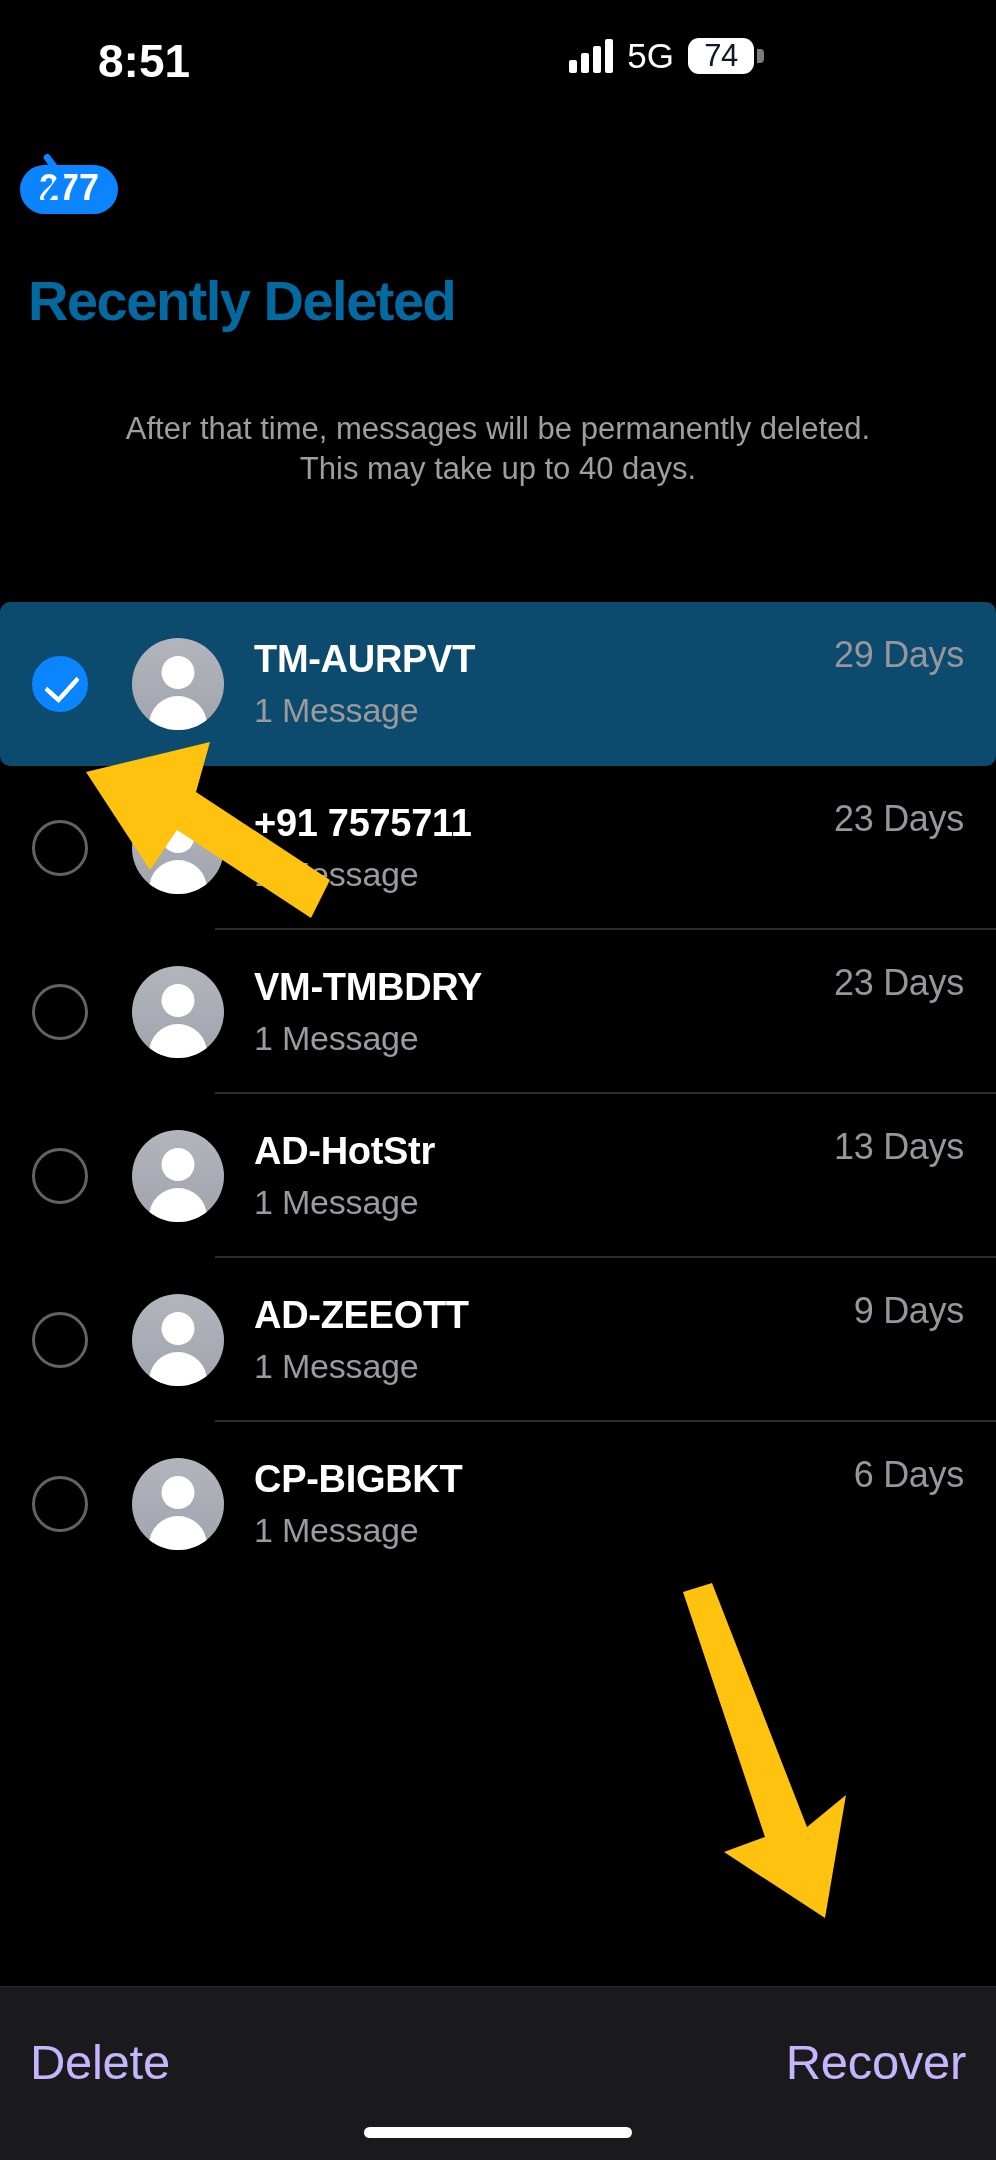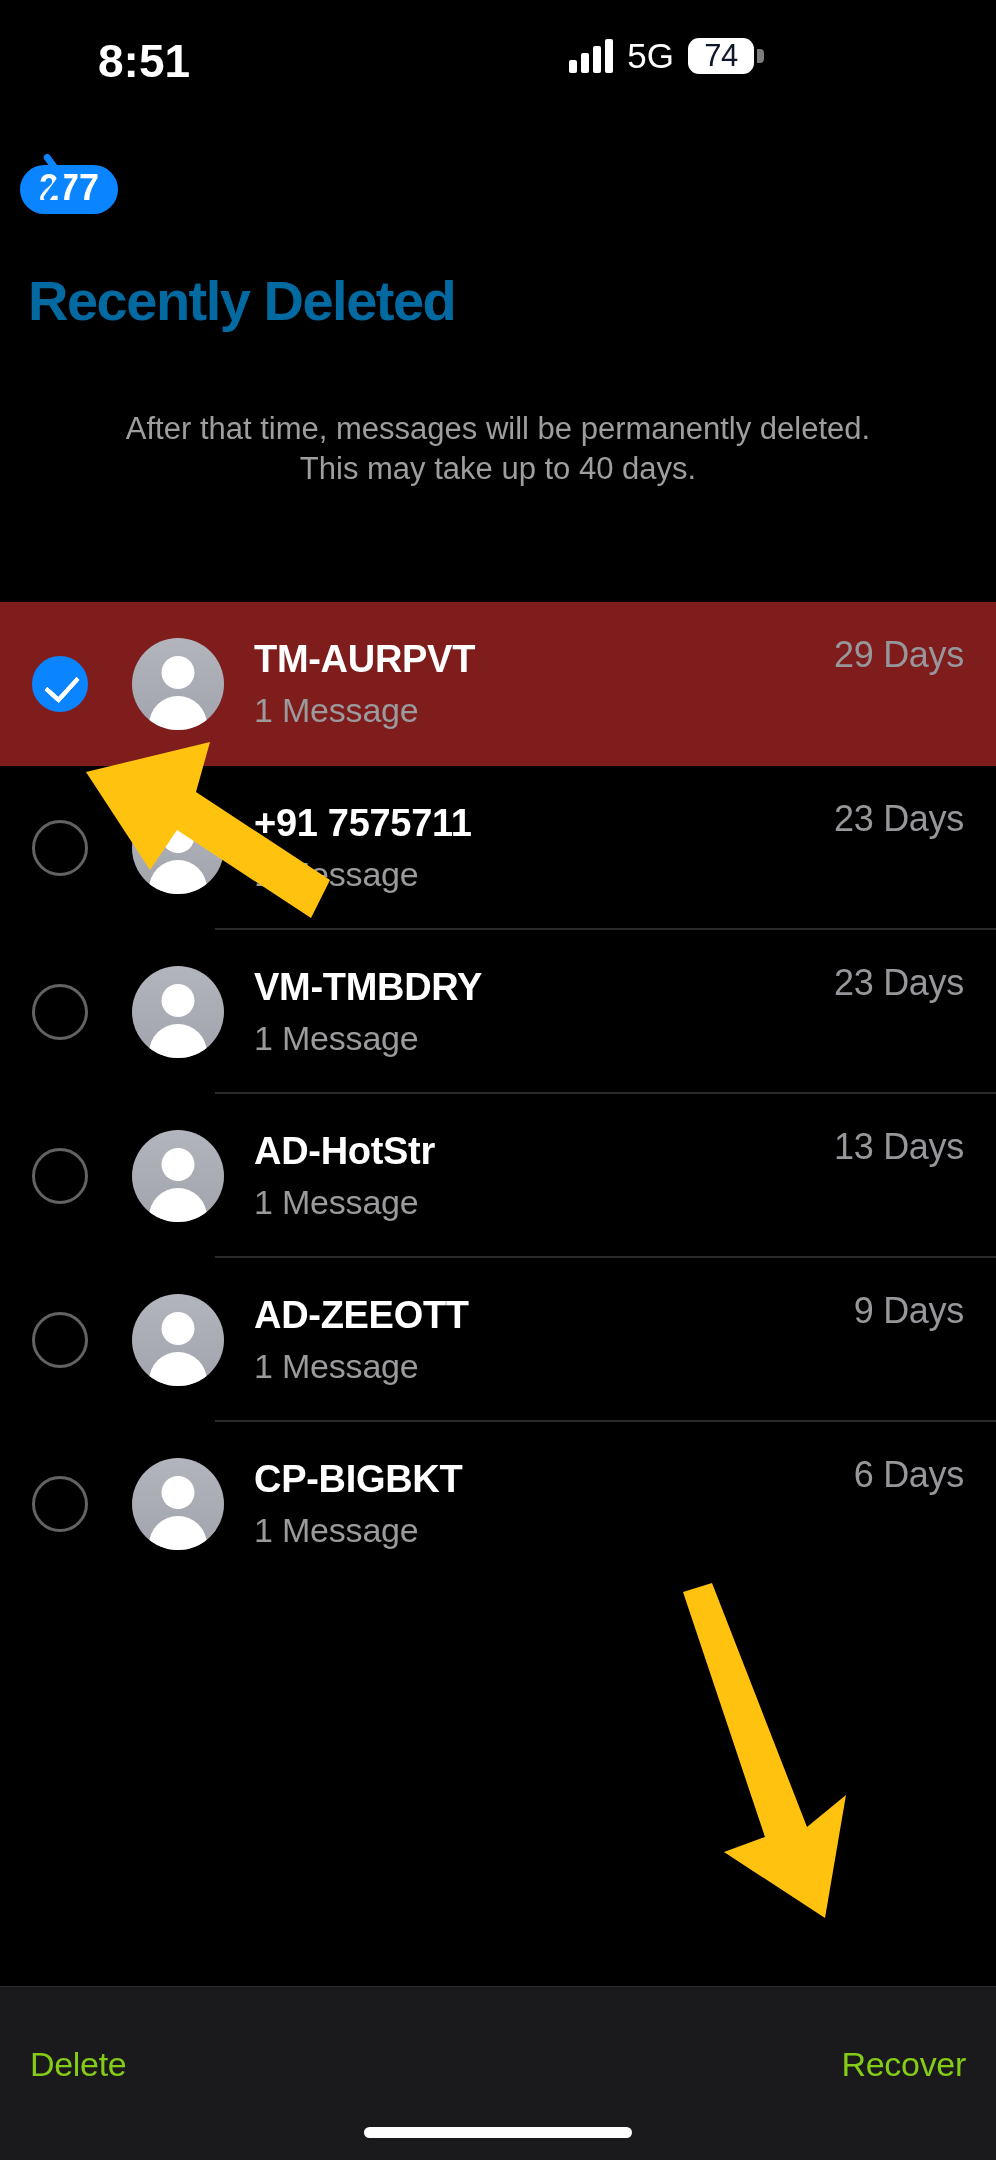--- a/index.html
+++ b/index.html
@@ -75,21 +75,21 @@
     position:absolute; left:28px; top:409px; width:940px;
     text-align:center; color:#9e9e9e; font-size:31px; line-height:40px;
   }
 
   
   .list { position:absolute; left:0; top:602px; width:996px; }
   .row {
     position:relative; height:164px; background:#000;
     display:flex; align-items:center;
   }
-  .row.selected { background:#7f1d1d; }
+  .row.selected { background:#0c4a6e;border-radius:10px; }
   .row .sep {
     position:absolute; left:215px; right:0; bottom:0; height:2px; background:#2b2b2d;
   }
 
   .check {
     width:56px; height:56px; margin-left:32px; flex:0 0 auto;
     border-radius:50%; border:3px solid #636366; position:relative;
   }
   .check.on {
     background:#0a84ff; border-color:#0a84ff;
@@ -125,21 +125,21 @@
     align-self:flex-start; margin-top:32px; letter-spacing:-0.3px;
   }
 
   
   .toolbar {
     position:absolute; left:0; bottom:0; width:996px; height:174px;
     background:#1a1a1c;
     border-top:1px solid #2a2a2c;
   }
   .toolbar .tb-btn {
-    position:absolute; top:58px; font-size:34px; color:#84cc16; letter-spacing:-0.3px;
+    position:absolute; top:47px; font-size:49px; color:#c4b5fd; letter-spacing:-0.3px;
     cursor:pointer;
   }
   .toolbar .tb-left { left:30px; }
   .toolbar .tb-right { right:30px; }
   .homebar {
     position:absolute; left:50%; transform:translateX(-50%); bottom:22px;
     width:268px; height:11px; border-radius:6px; background:#fff;
   }
 
   

